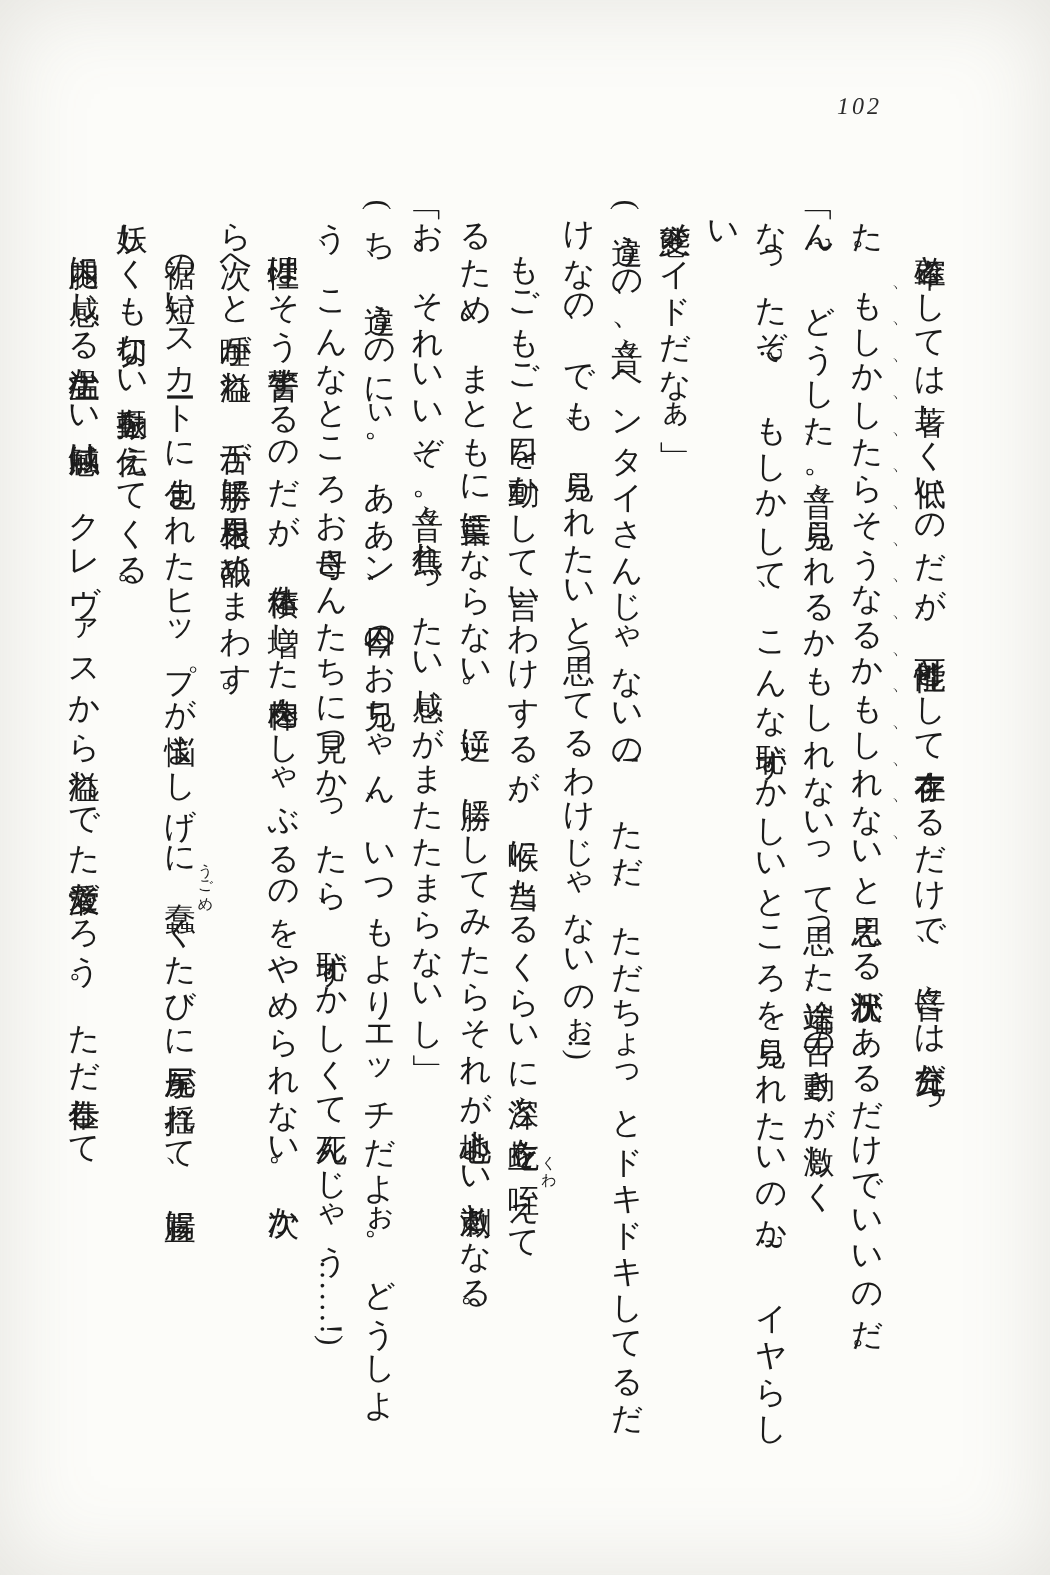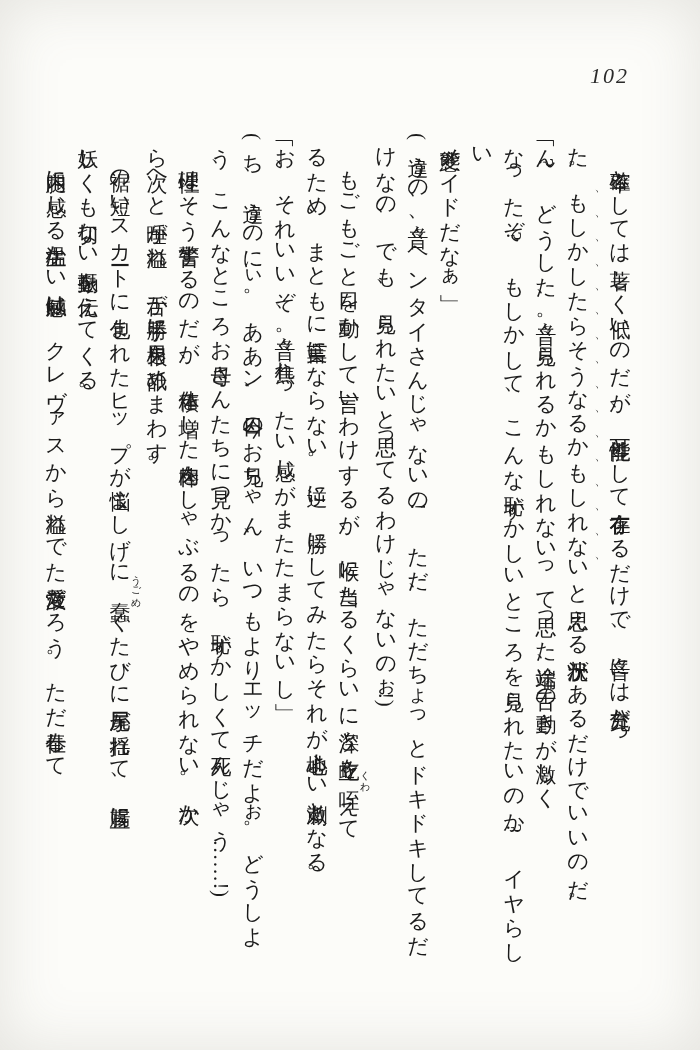--- a/index.html
+++ b/index.html
@@ -2,22 +2,22 @@
 <html lang="ja"><head>
 <meta charset="utf-8">
 <style>
   html,body{margin:0;padding:0;}
   body{width:700px;height:1050px;background:#e9e9e6;font-family:"Liberation Serif","DejaVu Serif",serif;}
   .page{
     position:relative;width:700px;height:1050px;overflow:hidden;
     box-shadow:inset 0 0 60px rgba(120,115,105,.18);
   }
   .folio{
-    position:absolute;top:63px;left:590px;
-    font-style:italic;font-size:22px;letter-spacing:2px;
+    position:absolute;top:63px;left:558px;
+    font-style:italic;font-size:16px;letter-spacing:2px;
   }
   .text-block{
     position:absolute;top:133px;right:64px;height:830px;
     writing-mode:vertical-rl;text-orientation:mixed;
     font-size:21px;line-height:32px;letter-spacing:0.5px;
   }
   .line{margin:0;padding:0;}
   .line.indent{text-indent:22px;}
   .emph{
     -webkit-text-emphasis:filled sesame;

